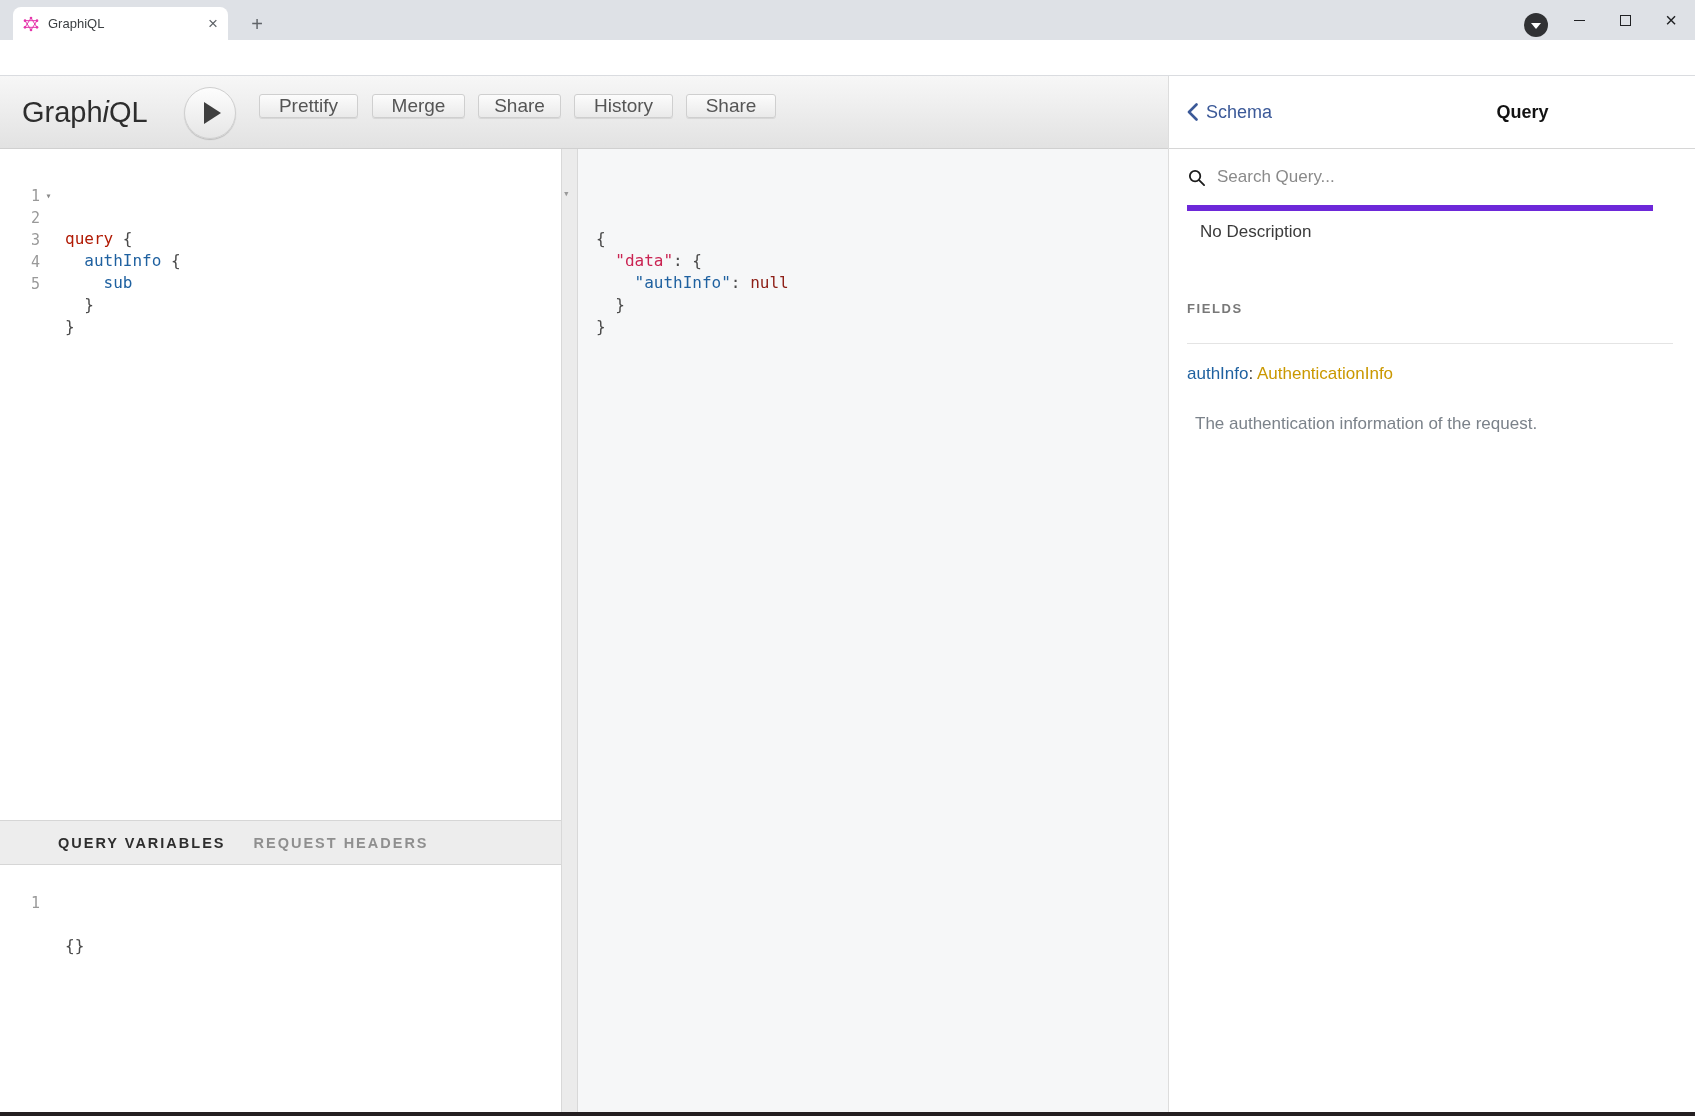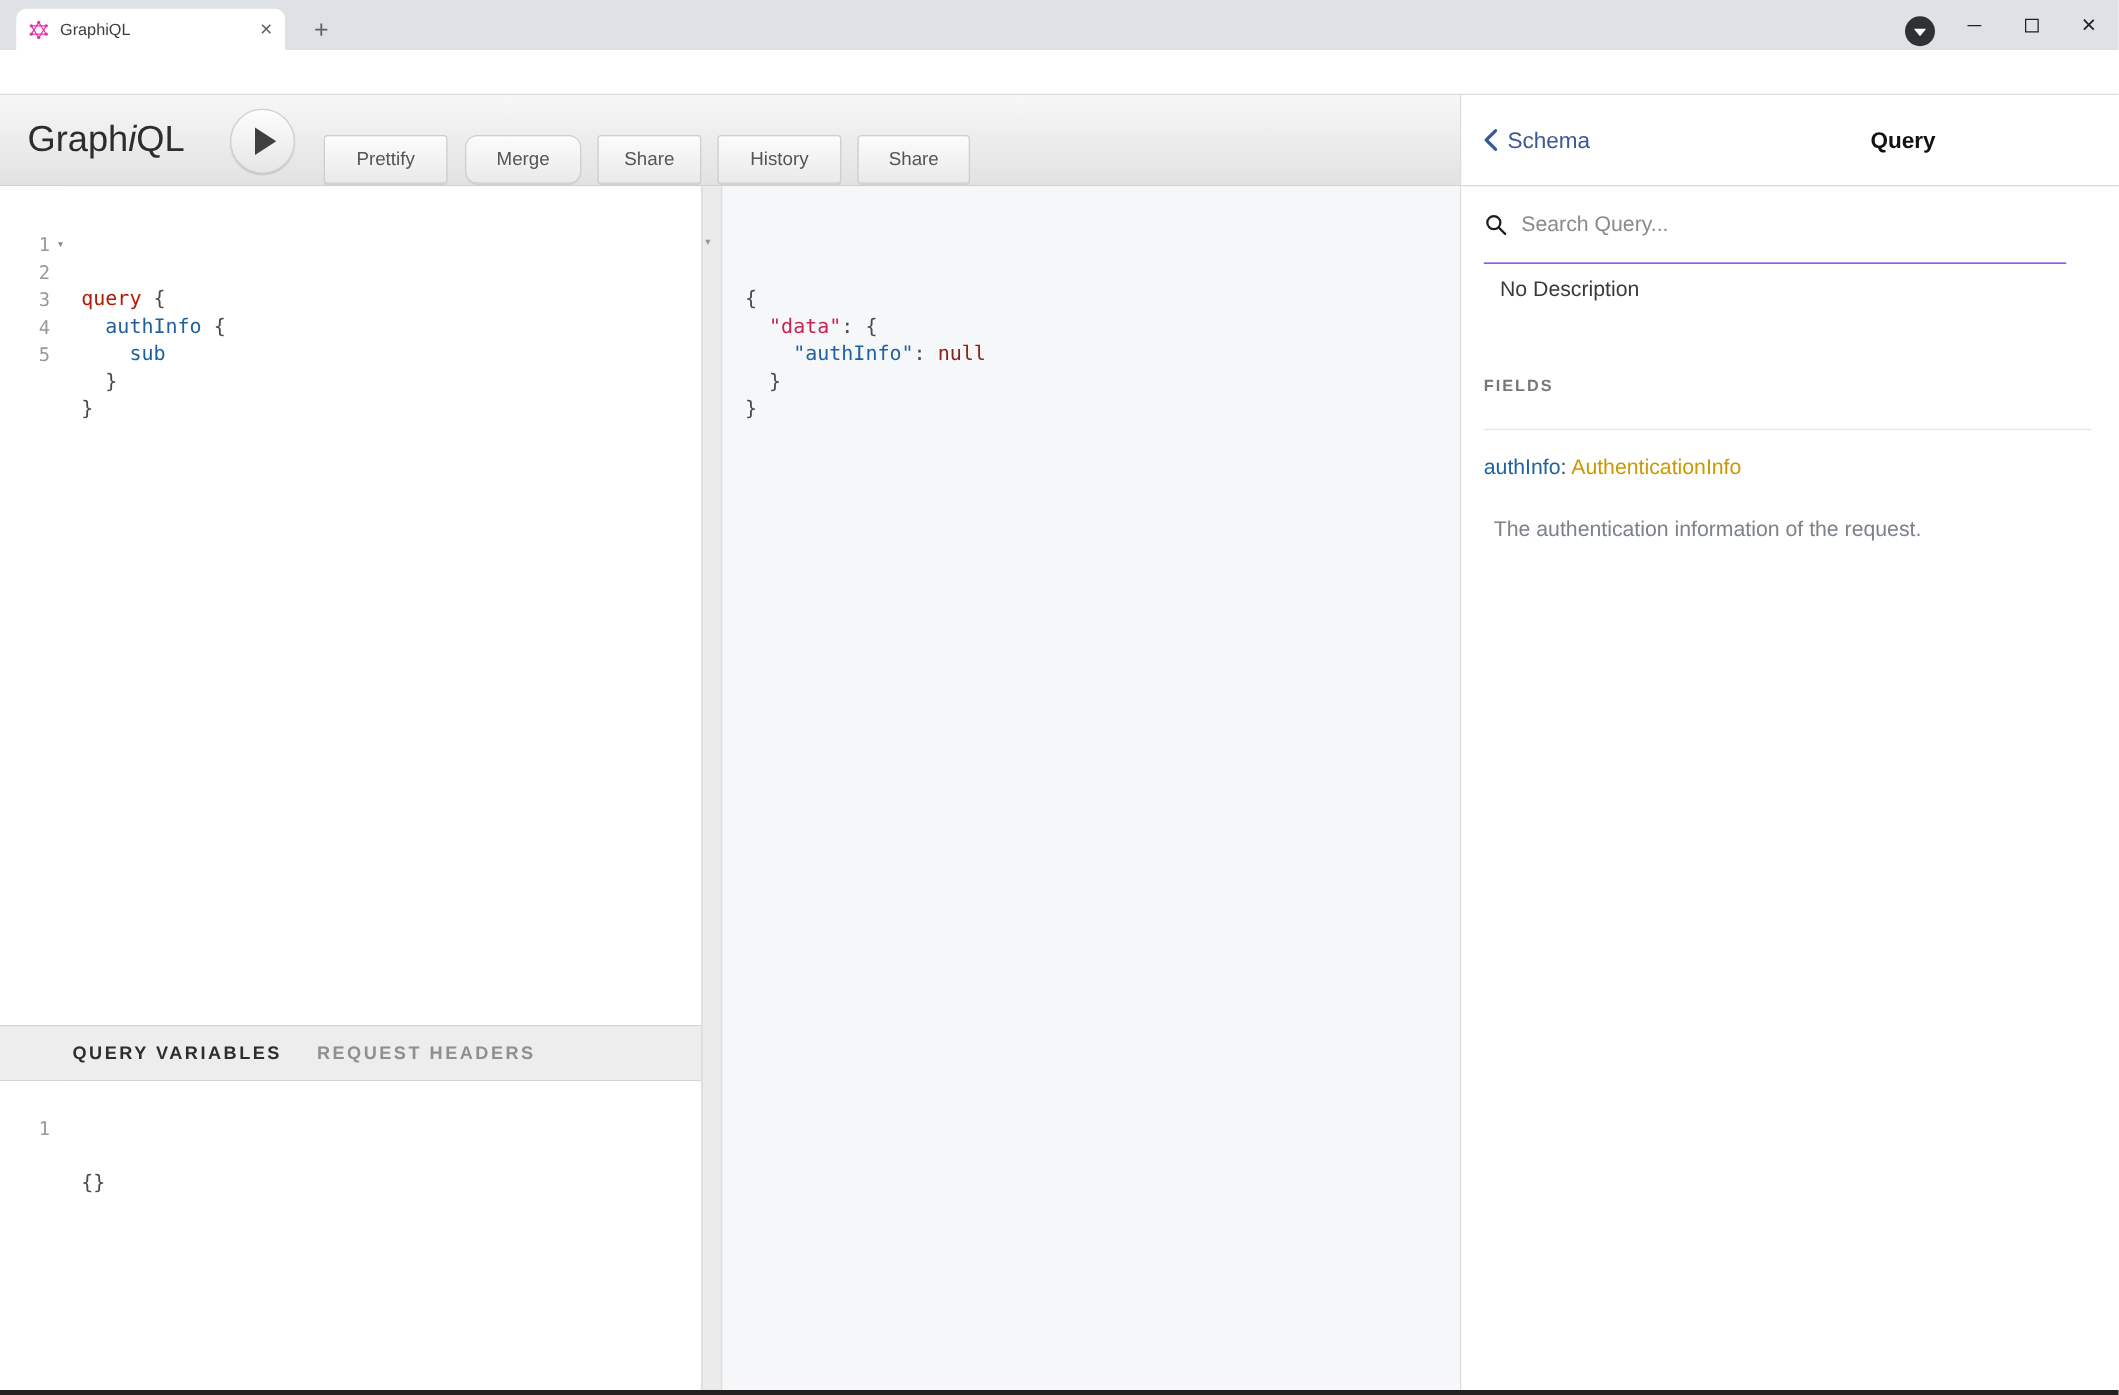--- a/index.html
+++ b/index.html
@@ -50,23 +50,23 @@
   
   .gq-topbar { left:0; top:76px; width:1168px; height:73px;
                background:linear-gradient(#f7f7f7,#e2e2e2); border-bottom:1px solid #d0d0d0; }
   .gq-logo { left:22px; top:96px; font-size:29px; color:#2d2d2d; }
   .gq-logo em { font-style:italic; }
   .exec-btn { left:184px; top:87px; width:52px; height:52px; border-radius:50%;
               background:linear-gradient(#fdfdfd,#e6e6e6); border:1px solid #cfcfcf;
               box-shadow:0 1px 1px rgba(0,0,0,.18); display:flex; align-items:center; justify-content:center; }
   .play-tri { width:0; height:0; border-top:11px solid transparent; border-bottom:11px solid transparent;
               border-left:17px solid #3f3f3f; margin-left:5px; }
-  .gq-btn { top:108px; height:39px; border:1px solid #cfcfcf; border-radius:3px;
+  .gq-btn { top:94px; height:24px; border:1px solid #cfcfcf; border-radius:3px;
             background:linear-gradient(#fcfcfc,#eaeaea); box-shadow:0 1px 0 rgba(0,0,0,.08);
-            color:#555; font-size:15px; font-family:"Liberation Sans",sans-serif;
+            color:#555; font-size:19px; font-family:"Liberation Sans",sans-serif;
             display:flex; align-items:center; justify-content:center; }
 
   
   .mono, .code-line { font-family:"DejaVu Sans Mono", monospace; font-size:16px; }
   .editor-pane { left:0; top:149px; width:561px; height:671px; background:#fff; padding-top:36px; }
   .gutter-bg { left:0; width:56px; background:#f7f7f7; border-right:1px solid #ddd; }
   .g1 { top:149px; height:671px; } .g2 { top:865px; height:247px; }
   .code-line { height:22px; line-height:22px; display:flex; white-space:pre; }
   .g { display:flex; width:57px; flex:none; }
   .ln { width:40px; text-align:right; color:#999; font-size:15px; }
@@ -90,21 +90,21 @@
 
   
   .doc-pane { left:1168px; top:76px; width:618px; height:1036px; background:#fff; border-left:1px solid #ddd; }
   .doc-header { position:absolute; top:0; left:0; right:0; height:73px; border-bottom:1px solid #d6d6d6;
                 display:flex; align-items:center; }
   .doc-back { display:flex; align-items:center; gap:8px; margin-left:18px; width:130px;
               color:#3B5998; font-size:18px; }
   .doc-title { flex:1; text-align:center; font-size:18px; font-weight:bold; color:#121212; }
   .doc-close { width:58px; text-align:center; font-size:24px; font-weight:300; color:#333; }
   .doc-search { position:absolute; top:73px; left:18px; width:466px; height:62px;
-                border-bottom:1px solid #6d28d9; display:flex; align-items:center; gap:11px; }
+                border-bottom:6px solid #6d28d9; display:flex; align-items:center; gap:11px; }
   .doc-search input { border:none; outline:none; background:transparent; font-size:17px;
                       font-family:"Liberation Sans",sans-serif; width:380px; color:#333; }
   .doc-search input::placeholder { color:#8a8a8a; }
   .doc-nodesc { position:absolute; top:146px; left:18px; font-size:17px; color:#3a3a3a;margin-left:13px; }
   .doc-fields-h { position:absolute; top:225px; left:18px; font-size:13px; font-weight:bold;
                   color:#787878; letter-spacing:1.6px; }
   .doc-hr { position:absolute; top:267px; left:18px; width:486px; border-top:1px solid #e4e4e4; }
   .doc-field { position:absolute; top:288px; left:18px; font-size:17px; }
   .fld-name { color:#1F61A0; } .fld-sep { color:#444; } .fld-type { color:#CA9800; }
   .doc-desc { position:absolute; top:338px; left:26px; font-size:17px; color:#7b828a; }
@@ -252,21 +252,21 @@
       </span>
   </div>
 </div>
 
 <div class="abs gq-topbar"></div>
 <div class="abs gq-logo"><span>Graph</span><em>i</em><span>QL</span></div>
 <div class="abs exec-btn">
   <span class="play-tri"></span>
 </div>
 <button class="abs gq-btn" style="left:259px; width:99px;">Prettify</button>
-<button class="abs gq-btn" style="left:372px; width:93px;border-radius:10px;">Merge</button>
+<button class="abs gq-btn" style="left:372px; width:93px;">Merge</button>
 <button class="abs gq-btn" style="left:478px; width:83px;">Share</button>
 <button class="abs gq-btn" style="left:574px; width:99px;">History</button>
 <button class="abs gq-btn" style="left:686px; width:90px;">Share</button>
 
 <div class="abs gutter-bg g1"></div>
 <div class="abs editor-pane mono">
     <div class="code-line"><span class="g"><span class="ln">1</span><span class="fold">▾</span></span><span class="src"><span class="tk-kw">query</span><span class="tk-p"> {</span></span></div>
     <div class="code-line"><span class="g"><span class="ln">2</span><span class="fold"></span></span><span class="src"><span class="tk-p">  </span><span class="tk-prop">authInfo</span><span class="tk-p"> {</span></span></div>
     <div class="code-line"><span class="g"><span class="ln">3</span><span class="fold"></span></span><span class="src"><span class="tk-p">    </span><span class="tk-prop">sub</span></span></div>
     <div class="code-line"><span class="g"><span class="ln">4</span><span class="fold"></span></span><span class="src"><span class="tk-p">  }</span></span></div>

